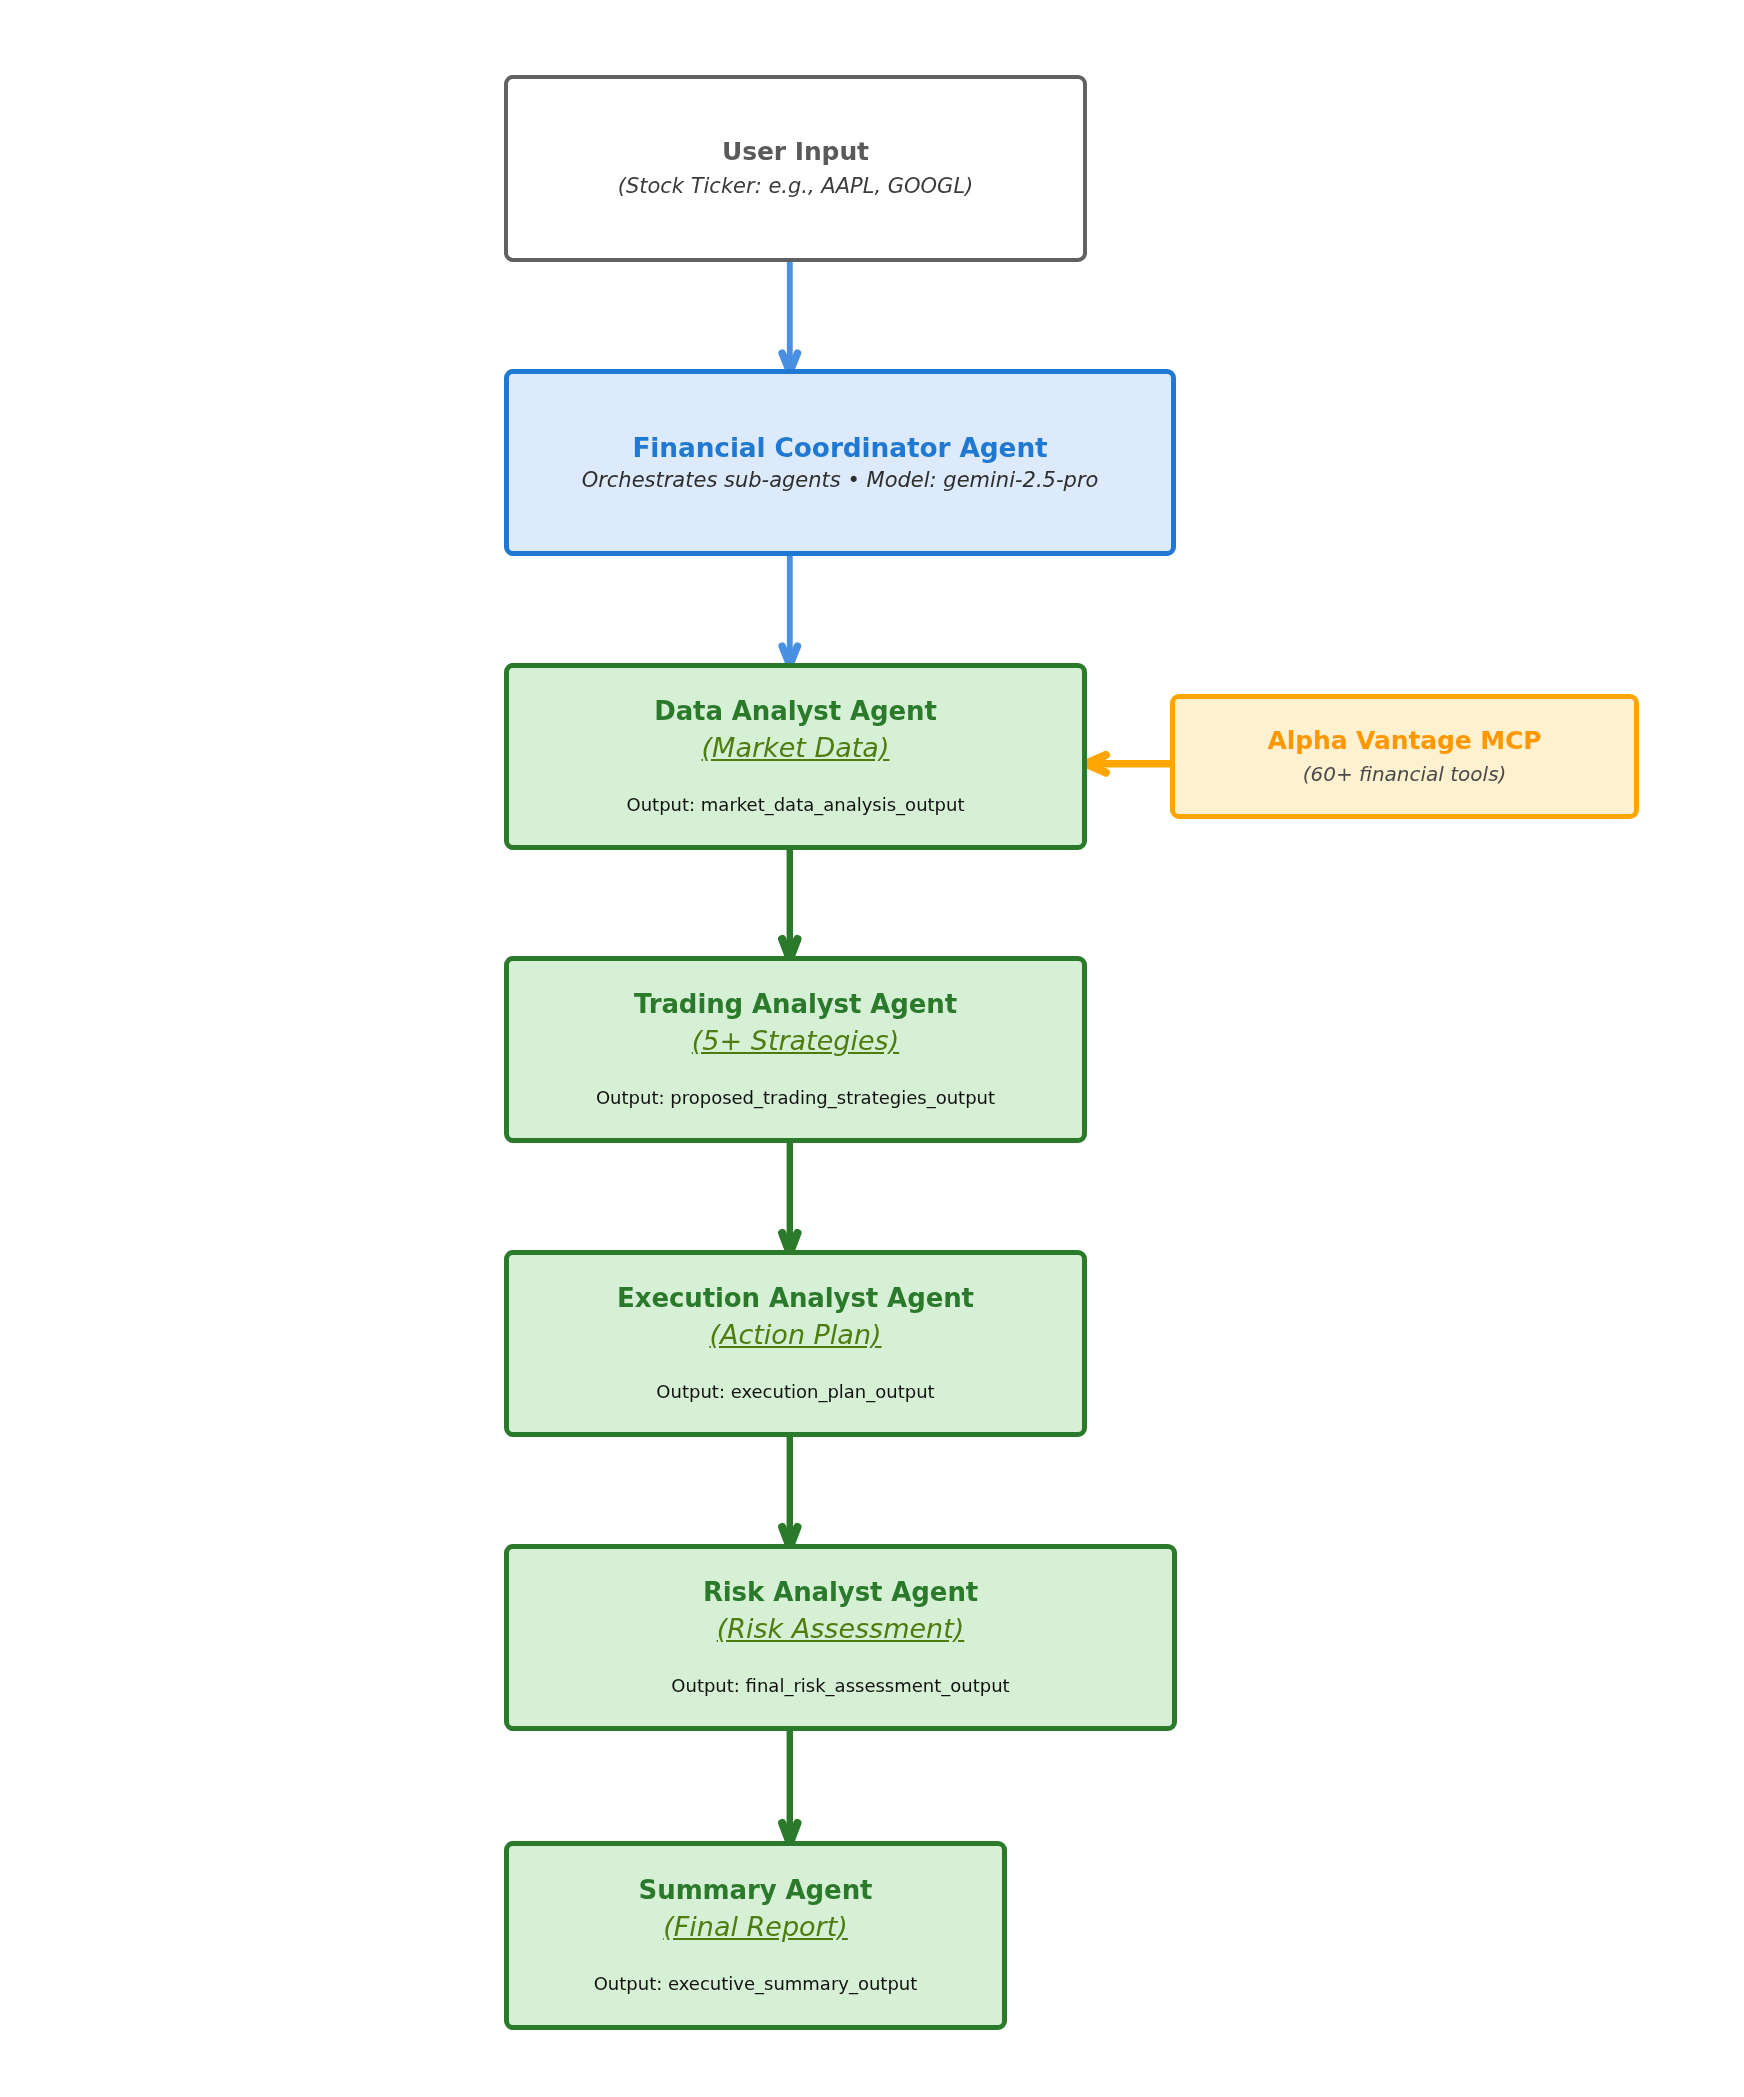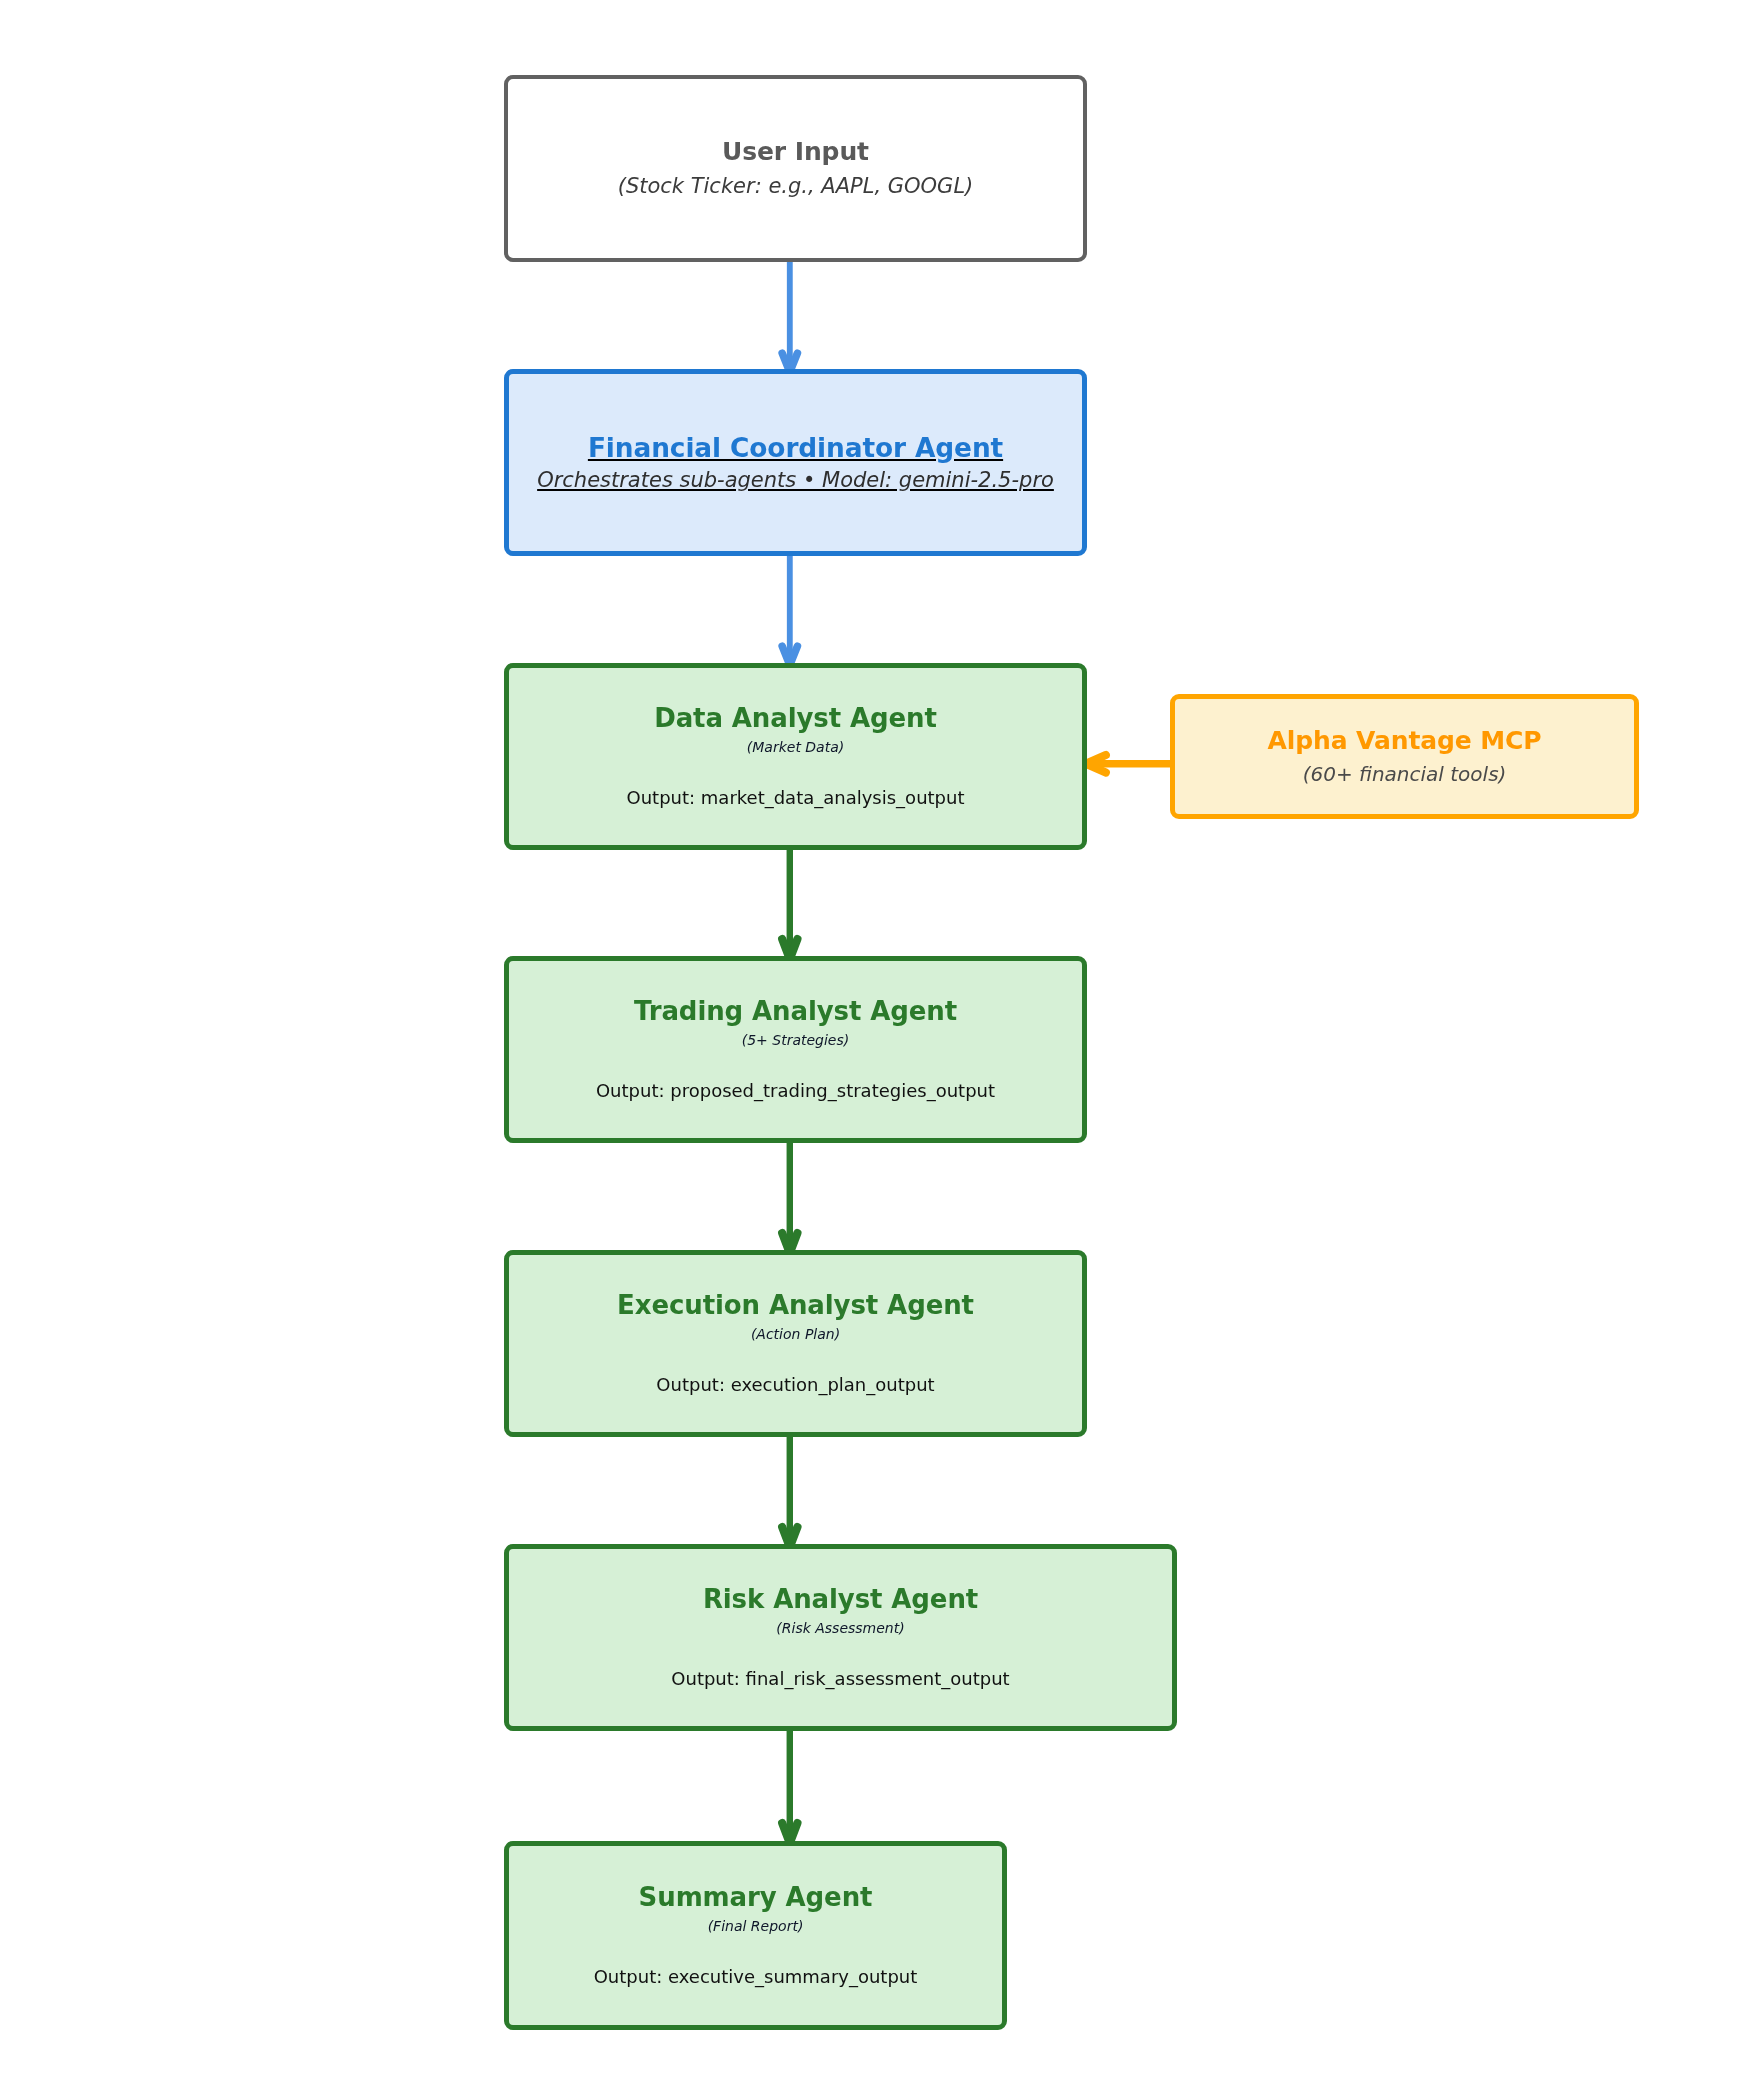--- a/index.html
+++ b/index.html
@@ -68,21 +68,21 @@
     margin-top: 29px;
   }
 
   .start .n-title { font-size: 25px; color: #5a5a5a; margin-bottom: 8.2px; }
   .start .n-sub   { font-size: 21px; color: #3c3c3c; }
 
   .coordinator .n-title { font-size: 26.4px; color: #1f78d1; margin-bottom: 5.9px; }
   .coordinator .n-sub   { font-size: 21px; color: #2e2e2e; }
 
   .agent .n-title { font-size: 26px; color: #2b7a2b; margin-bottom: 5.9px; }
-  .agent .n-sub   { font-size: 14px; color: #0f172a; margin-bottom: 3.5px; }
+  .agent .n-sub   { font-size: 27px; color: #4d7c0f; margin-bottom: 3.5px; text-decoration: underline; }
   .agent .n-out   { font-size: 18px; color: #111111; }
 
   .mcp .n-title { font-size: 25px; color: #ff9800; margin-bottom: 8.2px; }
   .mcp .n-sub   { font-size: 20px; color: #4a4a4a; }
 
   
   .edge {
     position: absolute;
     z-index: 1;
   }
@@ -143,21 +143,21 @@
       <path d="M15 0 L15 182" stroke="#2b7a2b" stroke-width="11" fill="none" stroke-linecap="butt"></path>
       <path d="M2 158 L15 192 L28 158" stroke="#2b7a2b" stroke-width="14" fill="none" stroke-linecap="round" stroke-linejoin="round"></path>
     </svg>
   </div>
 
   <div class="node start" style="left:504px; top:75px; width:583px; height:187px;">
     <div class="n-title">User Input</div>
     <div class="n-sub">(Stock Ticker: e.g., AAPL, GOOGL)</div>
   </div>
 
-  <div class="node coordinator" style="left:504px; top:369px; width:583px; height:187px;text-decoration:underline;">
+  <div class="node coordinator" style="left:504px; top:369px; width:672px; height:187px;">
     <div class="n-title">Financial Coordinator Agent</div>
     <div class="n-sub">Orchestrates sub-agents • Model: gemini-2.5-pro</div>
   </div>
 
   <div class="node agent" style="left:504px; top:663px; width:583px; height:187px;">
     <div class="n-title">Data Analyst Agent</div>
     <div class="n-sub">(Market Data)</div>
     <div class="n-out">Output: market_data_analysis_output</div>
   </div>
 

